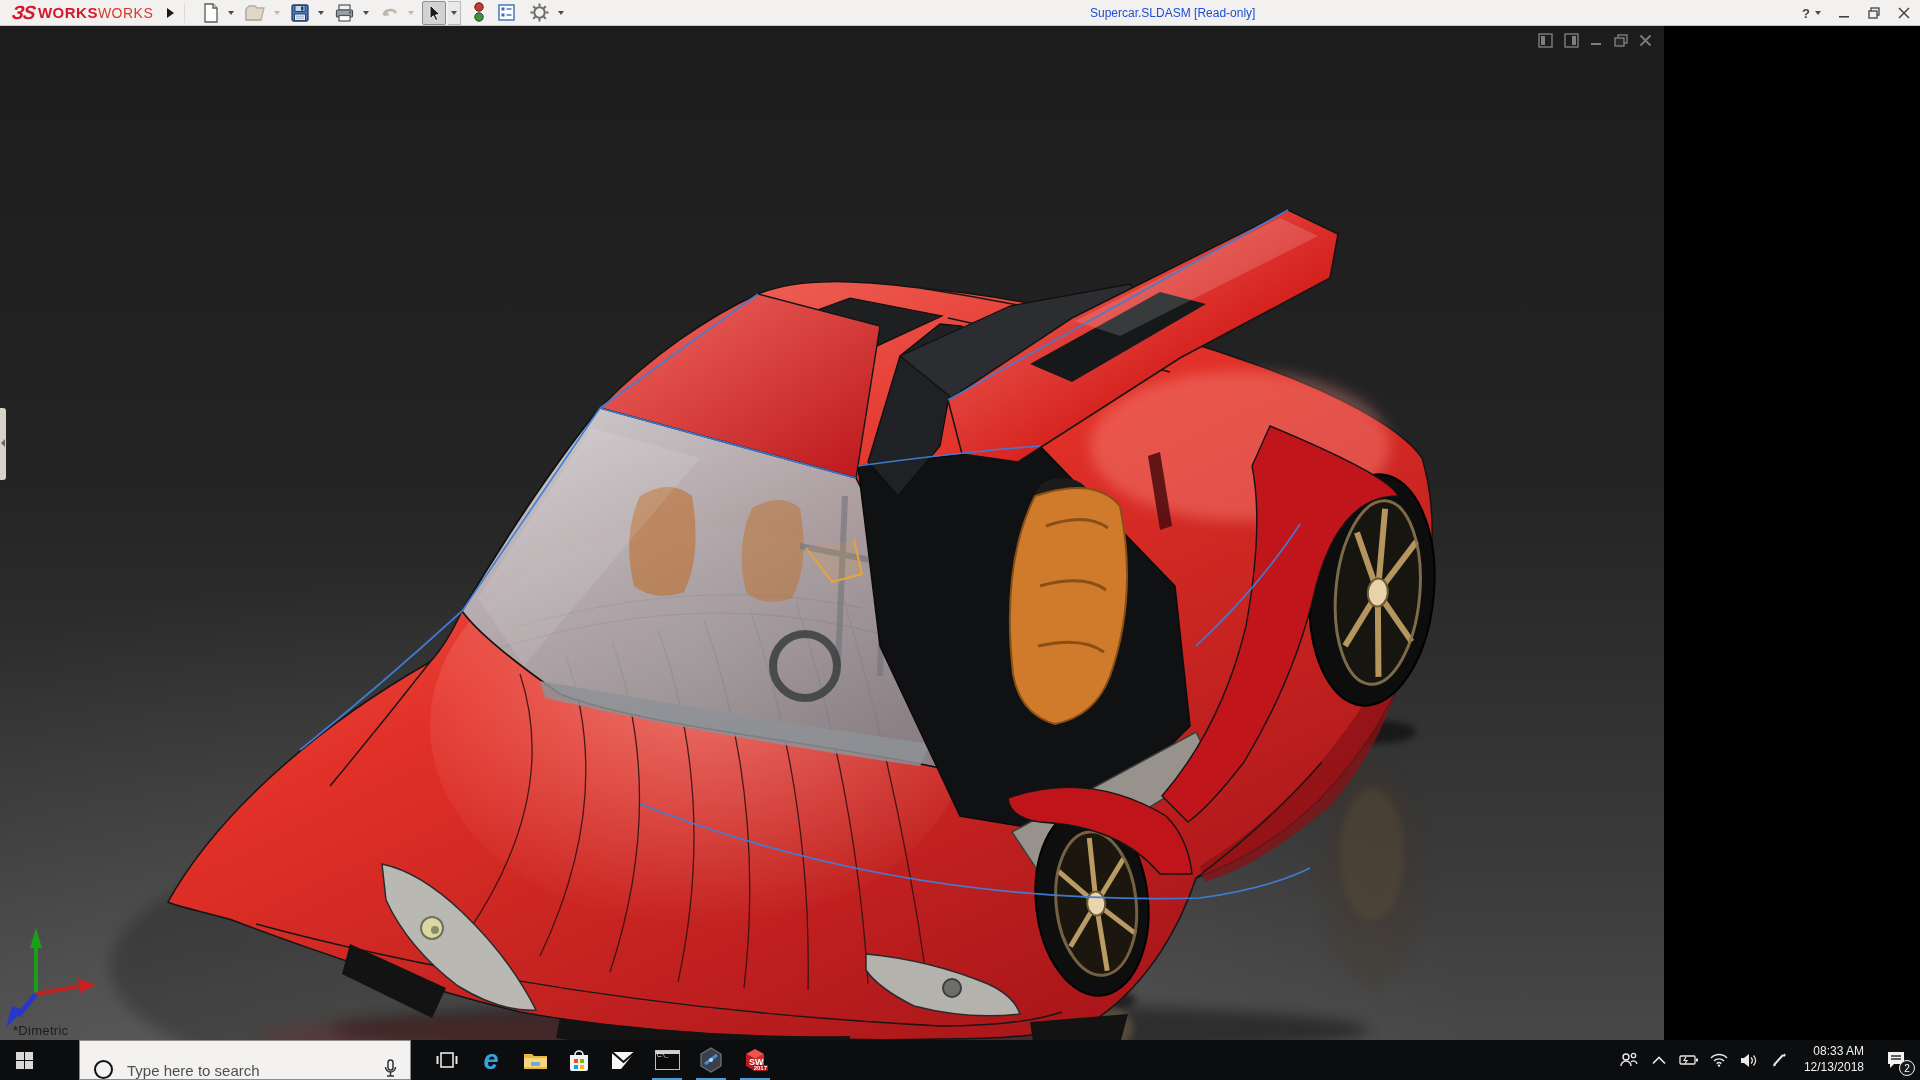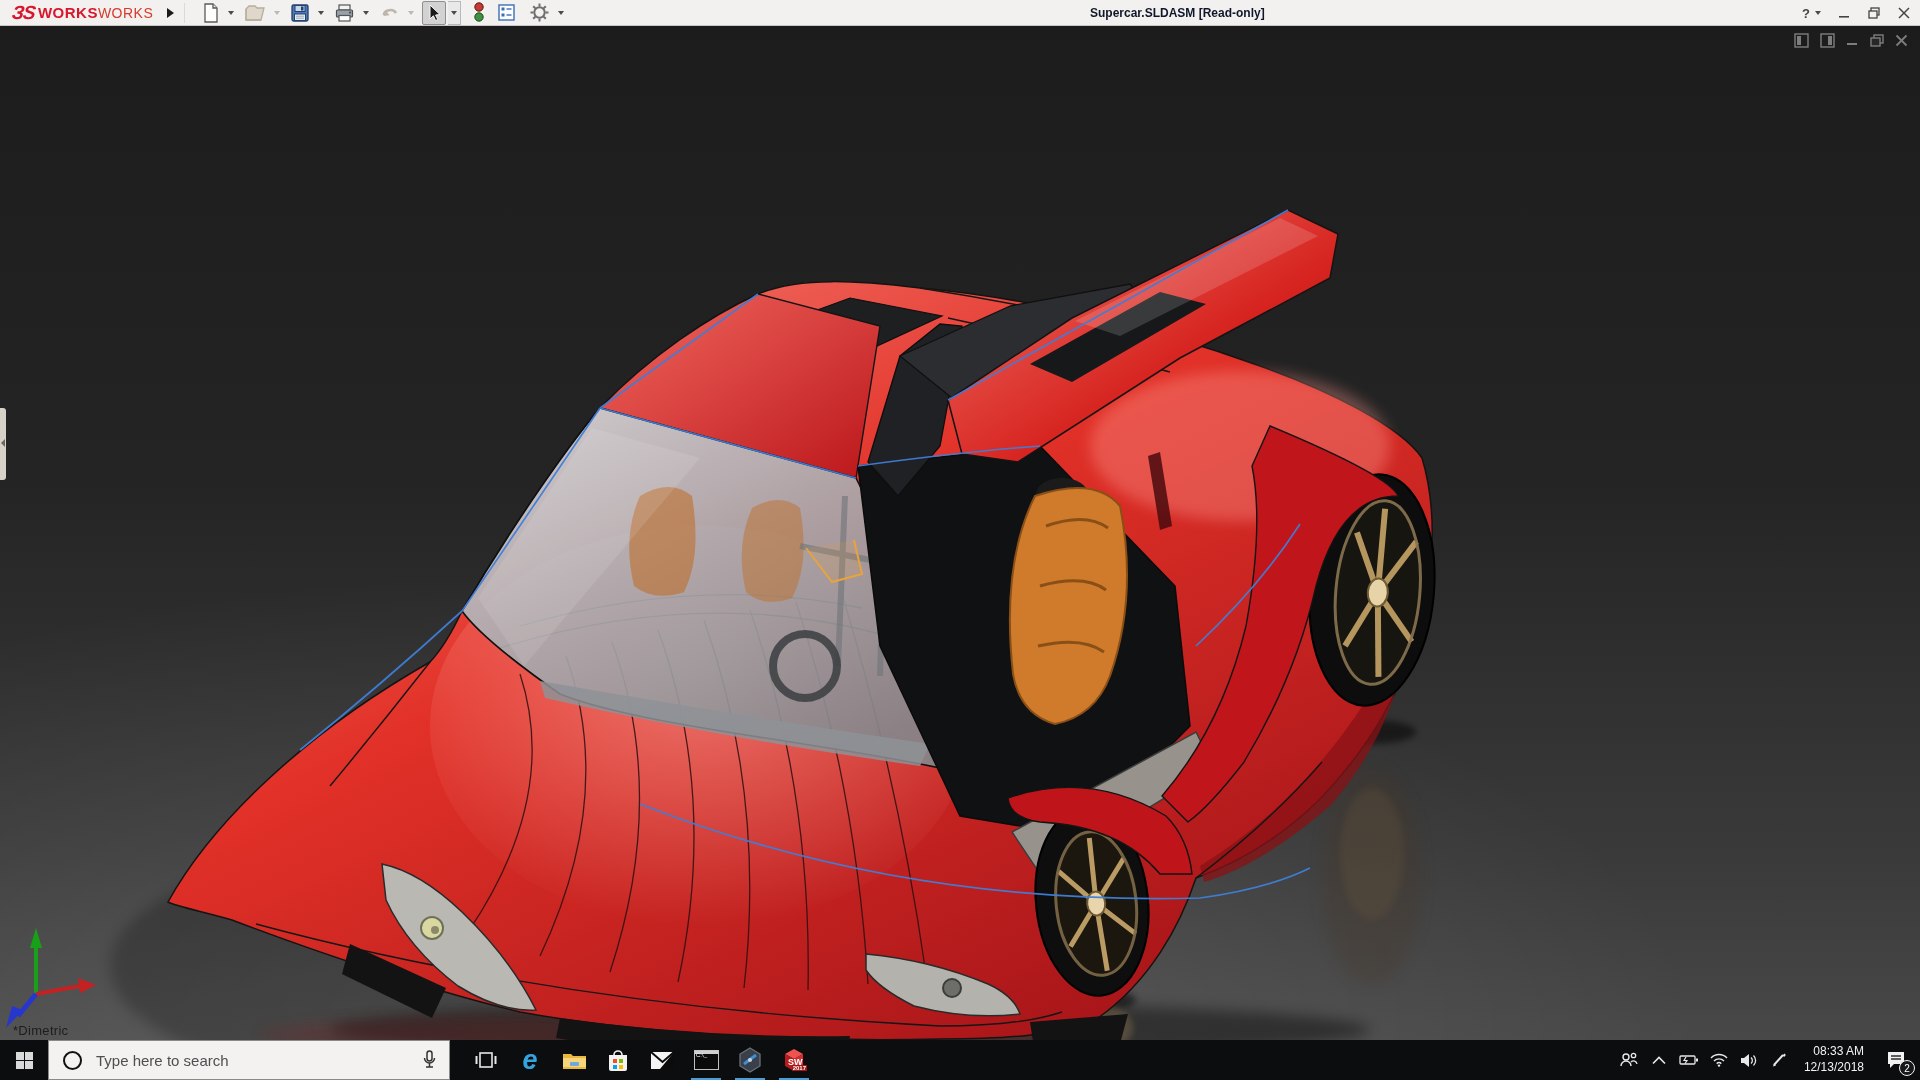--- a/index.html
+++ b/index.html
@@ -20,48 +20,48 @@
   .toolbar { display:flex; align-items:center; height:100%; }
   .tool { display:flex; align-items:center; height:24px; padding:0 2px; margin-right:2px; border-radius:2px; }
   .tool svg { display:block; }
   .caret { width:0; height:0; border-top:4px solid #4a4a4a; border-left:3.5px solid transparent;
     border-right:3.5px solid transparent; margin-left:4px; }
   .caret.dis { border-top-color:#bdb8b0; }
   .tool.active { background:#d2d2d2; border:1px solid #8f8f8f; }
   .tool-dd-seg { display:flex; align-items:center; height:24px; padding:0 3px; border:1px solid #b9b9b9;
     border-left:none; background:#e9e9e9; }
   .doc-title { position:absolute; left:1090px; top:0; height:42px; line-height:26px;
-    font-size:12px; color:#0f172a;font-weight:bold; }
+    font-size:12px; color:#1d4ed8; }
   .win-controls { position:absolute; right:10px; top:0; height:26px; display:flex; align-items:center; gap:18px; }
   .wc { color:#444; font-size:13px; display:flex; align-items:center; cursor:pointer; }
   .wc svg { display:block; }
 
   
-  .viewport { position:absolute; top:26px; left:0; width:1920px; height:1014px;
+  .viewport { position:absolute; top:26px; left:0; width:1664px; height:1014px;
     background:
       radial-gradient(95% 75% at 30% 100%, rgba(255,255,255,0.13), rgba(255,255,255,0) 62%),
       linear-gradient(180deg,#1c1c1c 0%, #242424 45%, #3a3a3a 82%, #484848 100%);
     overflow:hidden; }
   .viewport svg.scene { position:absolute; top:0; left:0; }
   .inner-controls { position:absolute; top:7px; right:12px; display:flex; gap:11px; align-items:center; }
   .ic { cursor:pointer; opacity:.85; }
   .side-tab { position:absolute; left:0; top:382px; width:6px; height:72px; background:#d7d2c8;
     border-radius:0 3px 3px 0; cursor:pointer; }
   .side-tab::after { content:""; position:absolute; left:1px; top:31px; width:0; height:0;
     border-right:4px solid #6b675f; border-top:4px solid transparent; border-bottom:4px solid transparent; }
   .view-label { position:absolute; left:13px; bottom:2px; font-size:13px; color:#1d1d1d; letter-spacing:.3px; }
 
   
   .taskbar { position:absolute; bottom:0; left:0; width:1920px; height:40px; background:#0c0d0f;
     display:flex; align-items:stretch; }
   .start-btn { width:48px; display:flex; align-items:center; justify-content:center; cursor:pointer; }
   .win-logo { display:grid; grid-template-columns:8px 8px; grid-template-rows:8px 8px; gap:1px; }
   .win-logo div { background:#d9d9d9; }
-  .search-box { width:402px; position:relative; background:#f3f2f1; border:1px solid #8a8a8a;
-    display:flex; align-items:center; }
+  .search-box { width:332px; position:relative; background:#f3f2f1; border:1px solid #8a8a8a;
+    display:flex; align-items:flex-end;margin-left:31px; }
   .cortana-ring { width:19px; height:19px; border:2.5px solid #111; border-radius:50%; margin:0 14px 0 14px; }
   .search-box input { border:none; outline:none; background:transparent; font-size:15px; color:#333;
     width:230px; font-family:"Liberation Sans", sans-serif; }
   .search-box input::placeholder { color:#4f4f4f; opacity:1; }
   .mic { margin-left:auto; margin-right:12px; }
   .apps { display:flex; margin-left:14px; }
   .app { width:44px; display:flex; align-items:center; justify-content:center; position:relative; cursor:pointer; }
   .app .underline { position:absolute; bottom:0; left:7px; width:30px; height:2px; background:#4f9bd6; }
   .edge-e { color:#35a3dd; font-size:27px; font-weight:bold; font-style:italic; line-height:1; }
   .tray { margin-left:auto; display:flex; align-items:center; gap:4px; padding-right:4px; }

